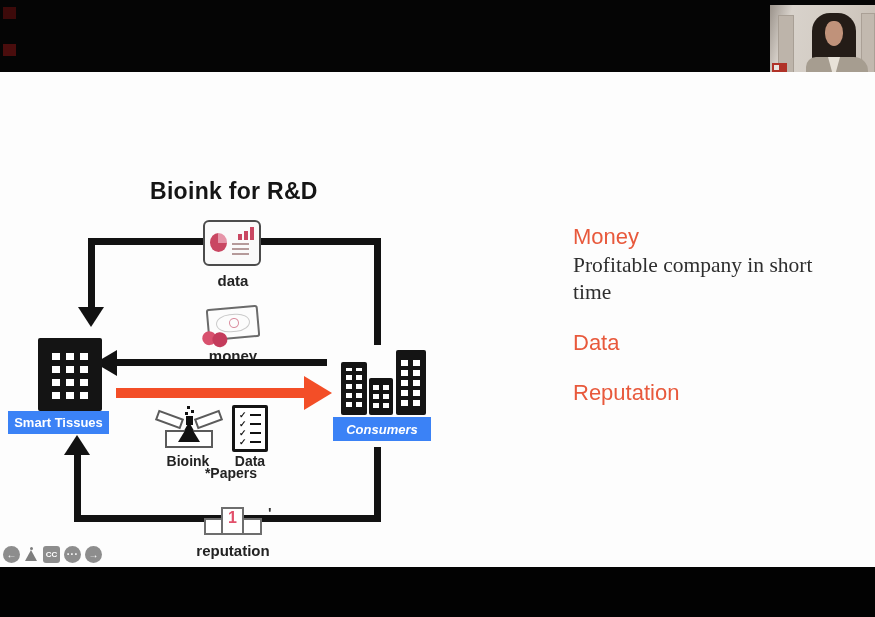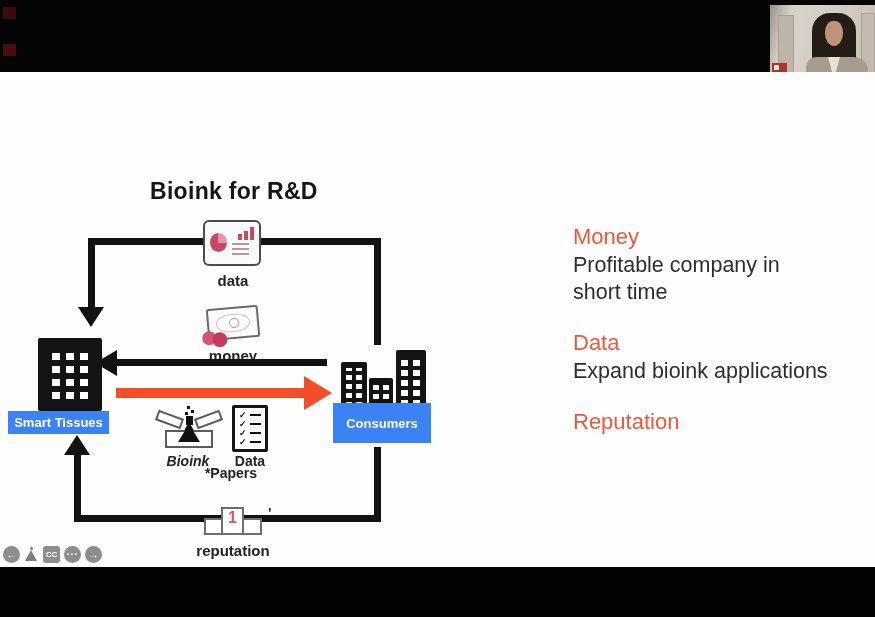--- a/index.html
+++ b/index.html
@@ -77,21 +77,21 @@
   .ic-podium .s2 { left:17px; top:4px; width:23px; height:28px; z-index:2; display:flex; align-items:flex-start; justify-content:center; color:#e2506b; font-weight:bold; font-size:16px; }
   .ic-podium .s3 { left:38px; top:15px; width:20px; height:17px; }
   .pod-tick { position:absolute; left:268px; top:432px; font-size:15px; font-weight:bold; color:#333; }
 
   .dlabel { position:absolute; font-weight:bold; color:#232323; text-align:center; }
 
   
   .points { position:absolute; left:573px; top:152px; width:255px; }
   .pt { margin-bottom:24px; }
   .pt .h { color:#e8593c; font-size:22px; margin-bottom:2px; }
-  .pt .b { color:#2e2e2e; font-size:21.5px; line-height:27px; }
+  .pt .b { color:#2e2e2e; font-size:21.5px; line-height:27px;font-family:Liberation Serif, serif; }
 
   
   .controls { position:absolute; left:3px; top:474px; display:flex; align-items:flex-end; gap:4px; }
   .ctrl { width:17px; height:17px; border-radius:50%; background:#8d8d8d; color:#fff; font-size:10px; display:flex; align-items:center; justify-content:center; }
   .ctrl.cc { border-radius:3px; font-size:8px; font-weight:bold; }
   .ctrl.more { font-weight:bold; letter-spacing:.5px; }
   .ctrl-tri { position:relative; width:15px; height:17px; background:none; }
   .ctrl-tri .cone { position:absolute; left:1px; bottom:2px; width:0; height:0; border-left:6.5px solid transparent; border-right:6.5px solid transparent; border-bottom:11px solid #7e7e7e; }
   .ctrl-tri .knob { position:absolute; left:6px; top:1px; width:3px; height:3px; border-radius:50%; background:#7e7e7e; }
 
@@ -171,34 +171,34 @@
     <div class="bld" style="left:369px; top:306px; width:24px; height:37px;">
       <div class="win" style="left:4px; top:5px; right:4px; bottom:7px;
         background-image:repeating-linear-gradient(90deg, transparent 0 6px, #141414 6px 10px),
                          repeating-linear-gradient(0deg, #fff 0 5px, transparent 5px 9px);"></div>
     </div>
     <div class="bld" style="left:396px; top:278px; width:30px; height:65px;">
       <div class="win" style="left:5px; top:6px; right:5px; bottom:9px;
         background-image:repeating-linear-gradient(90deg, transparent 0 7px, #141414 7px 12px),
                          repeating-linear-gradient(0deg, #fff 0 6px, transparent 6px 10px);"></div>
     </div>
-    <div class="etag" style="left:333px; top:331px; width:98px; height:40px;">Consumers</div>
+    <div class="etag" style="left:333px; top:345px; width:98px; height:24px;font-style:italic;">Consumers</div>
 
     <div class="ic-bioink">
       <span class="dot" style="left:29px; top:0; width:2.5px; height:2.5px;"></span>
       <span class="dot" style="left:33px; top:4px; width:2.5px; height:2.5px;"></span>
       <span class="dot" style="left:27px; top:6px; width:2.5px; height:2.5px;"></span>
       <span class="flapL"></span>
       <span class="flapR"></span>
       <span class="neck"></span>
       <span class="cone"></span>
       <span class="front"></span>
       <span class="cone2"></span>
     </div>
-    <div class="dlabel" style="left:160px; top:381px; width:56px; font-size:14px;font-style:italic;">Bioink</div>
+    <div class="dlabel" style="left:160px; top:381px; width:56px; font-size:14px;">Bioink</div>
 
     <div class="ic-right">
       <span class="row">
           <i></i>
         </span>
       <span class="row">
           <i></i>
         </span>
       <span class="row">
           <i></i>
@@ -224,21 +224,20 @@
     <div class="pod-tick">'</div>
     <div class="dlabel" style="left:196px; top:470px; width:74px; font-size:15px;">reputation</div>
 
     <div class="points">
       <div class="pt">
         <div class="h">Money</div>
         <div class="b">Profitable company in short time</div>
       </div>
       <div class="pt">
         <div class="h">Data</div>
-        <div class="b">Expand bioink applications</div>
       </div>
       <div class="pt">
         <div class="h">Reputation</div>
       </div>
     </div>
 
     <div class="controls">
       <div class="ctrl">←</div>
       <div class="ctrl-tri">
         <span class="knob"></span>

